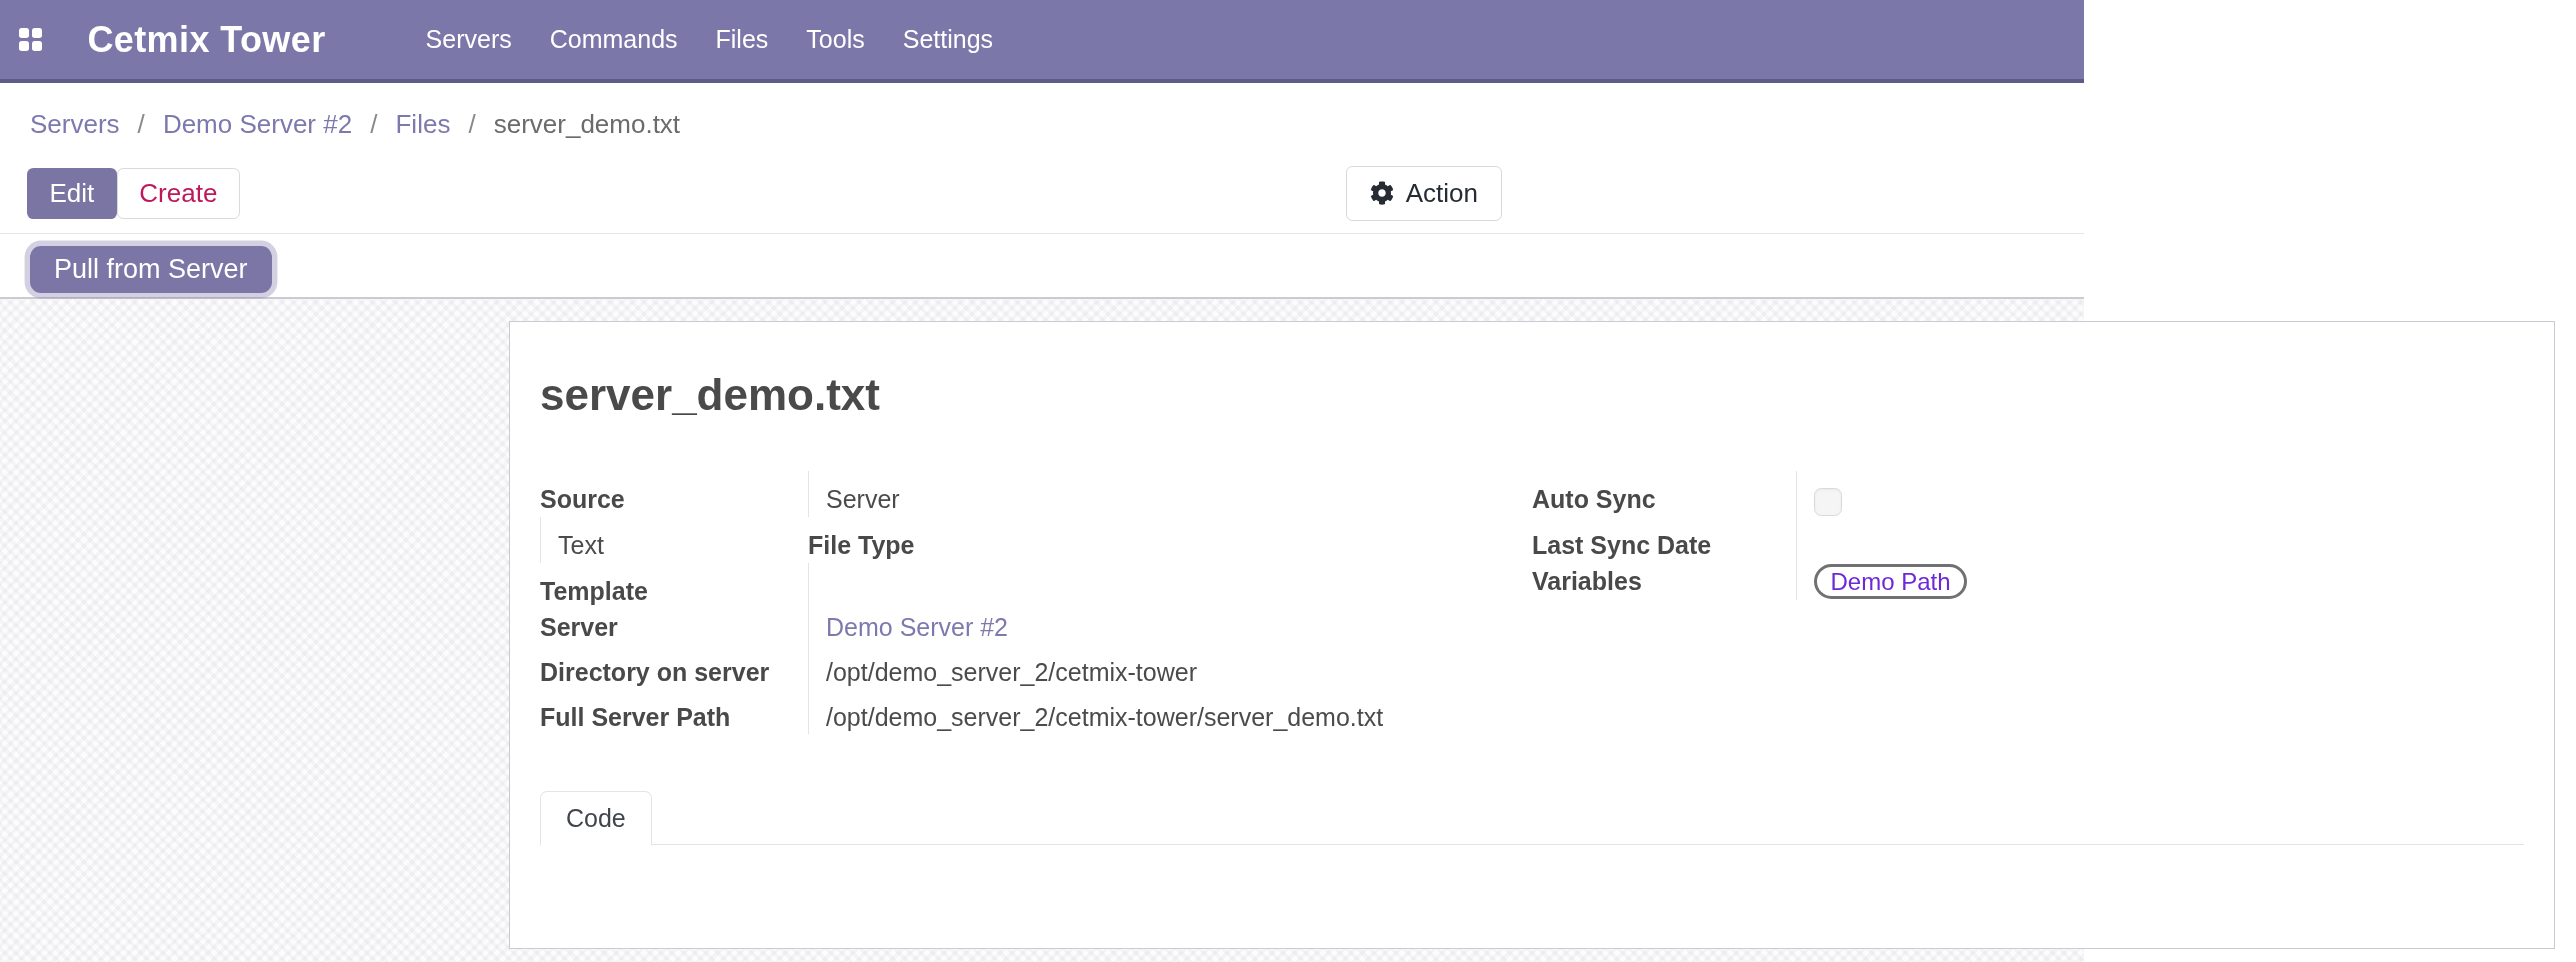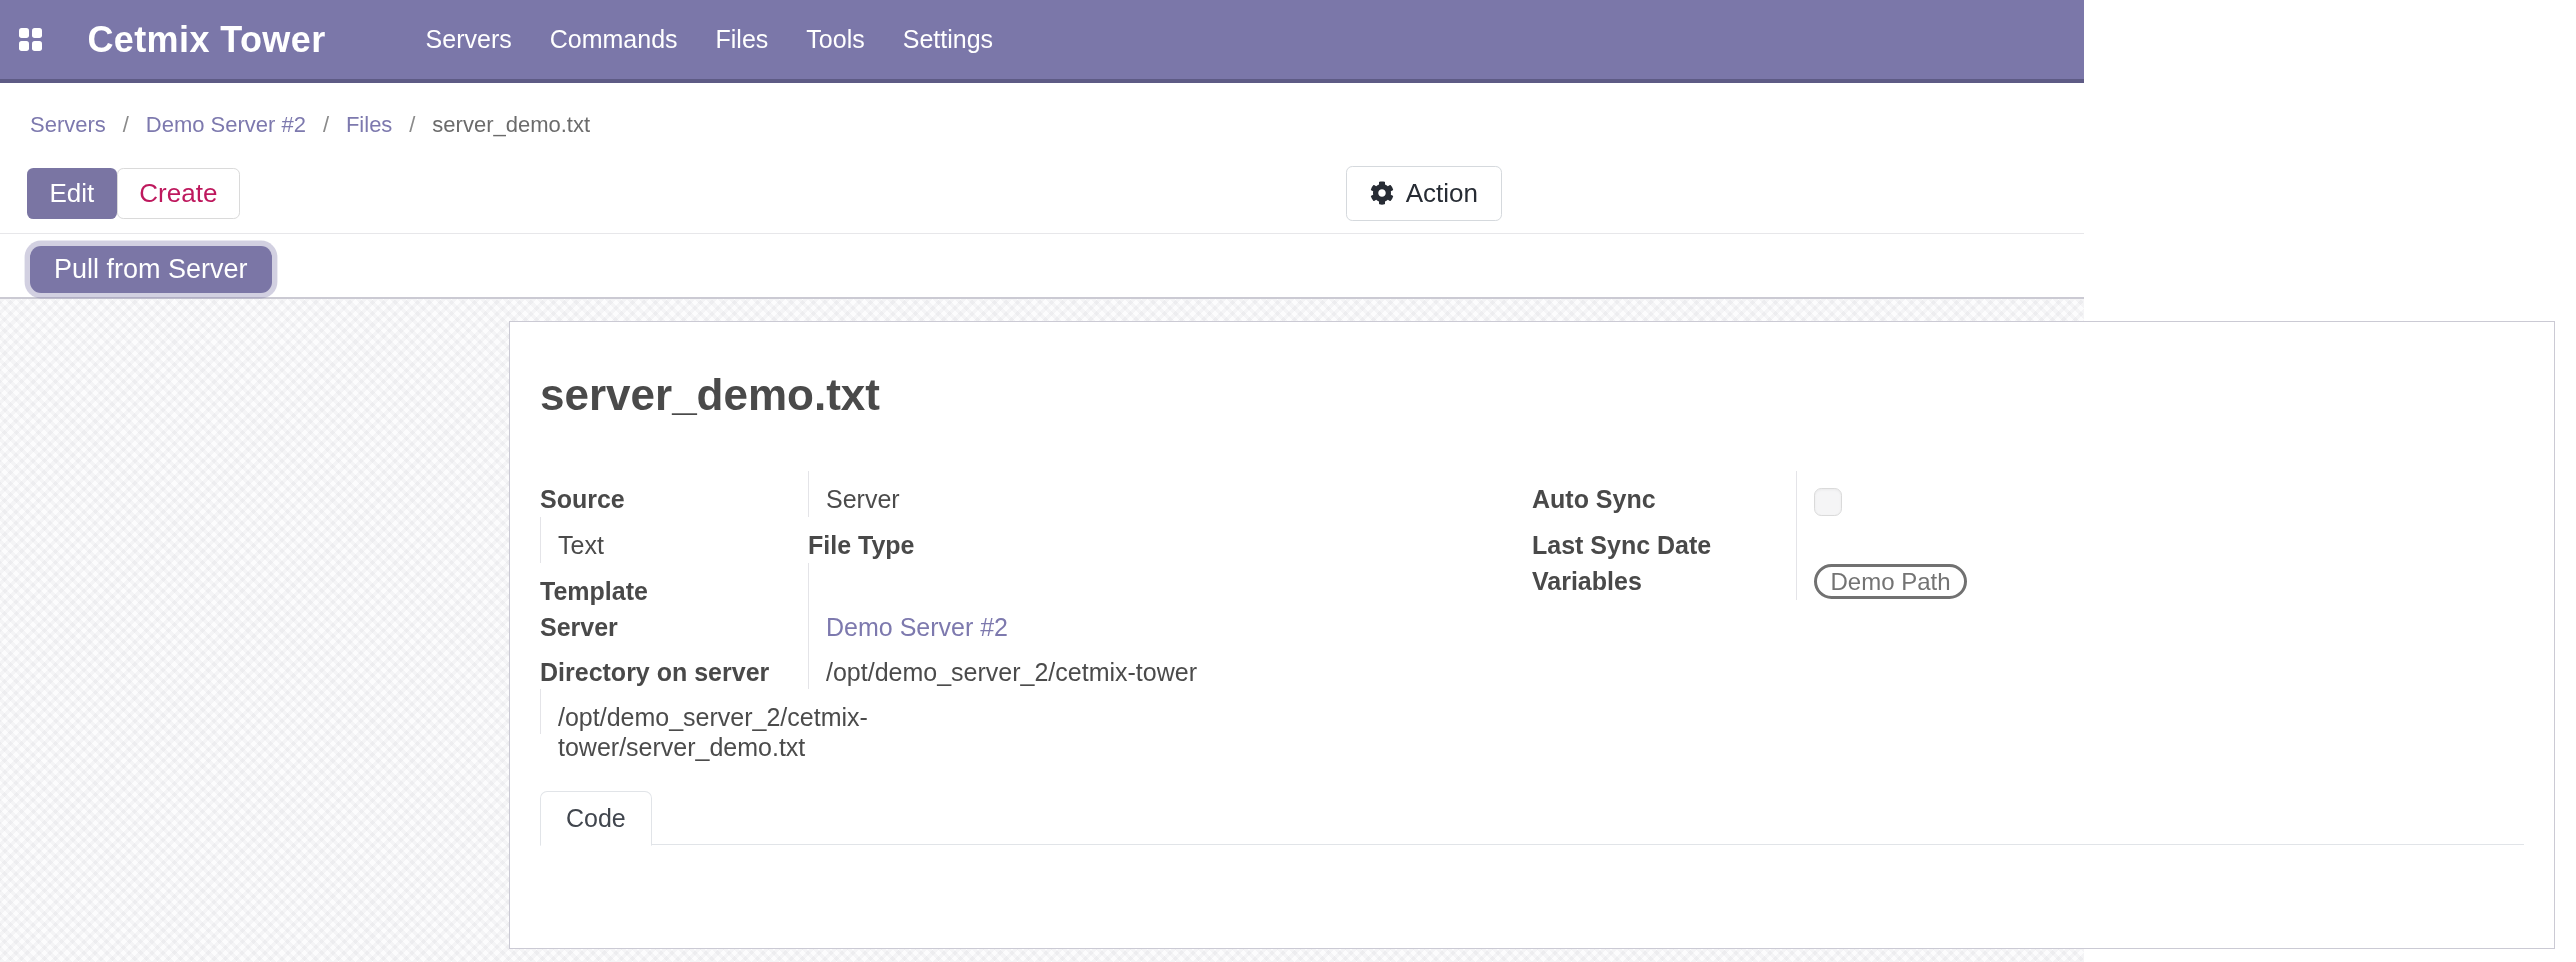--- a/index.html
+++ b/index.html
@@ -17,21 +17,21 @@
   .apps-icon{margin-left:19px;width:22.4px;height:22.4px;display:grid;cursor:pointer;
     grid-template-columns:10px 10px;grid-template-rows:10px 10px;gap:2.7px;}
   .apps-icon span{background:#fff;border-radius:2.7px;}
   .brand{margin-left:46px;font-size:36px;font-weight:700;color:#fff;letter-spacing:0.4px;cursor:pointer;}
   .menu{margin-left:81px;display:flex;align-items:center;}
   .menu-item{padding:0 19px;font-size:25px;color:#fff;line-height:83px;cursor:pointer;}
 
   
   .control-panel{position:absolute;left:0;right:0;top:87px;height:147px;background:#fff;
     border-bottom:1.8px solid #e7e7ea;}
-  .breadcrumb{position:absolute;left:30px;top:18px;font-size:22px;line-height:39px;}
+  .breadcrumb{position:absolute;left:30px;top:18px;font-size:26px;line-height:39px;}
   .breadcrumb a{color:var(--link);text-decoration:none;cursor:pointer;}
   .breadcrumb .sep{color:#8a8a8a;margin:0 10.8px;}
   .breadcrumb .current{color:#6b6b6b;}
   .btn{display:inline-flex;align-items:center;justify-content:center;font-family:inherit;
     font-size:26px;line-height:30.5px;padding:9px 21.5px;border-radius:6.3px;border:1.8px solid transparent;
     background:#fff;cursor:pointer;}
   .btn-primary{background:var(--primary);color:#fff;}
   .btn-default{border-color:#dadada;color:#be185d;}
   .cp-buttons{position:absolute;left:27px;top:81px;display:flex;gap:0;}
   .btn-action{position:absolute;left:1346px;top:79px;border-color:#d5d9dd;color:#272c34;
@@ -60,21 +60,21 @@
   .group-right{grid-template-columns:264px 1fr;}
   .cell{padding-top:12.6px;font-size:25px;line-height:30.5px;}
   .cell.label{font-weight:700;color:var(--label);padding-right:9px;}
   .cell.value{border-left:1.8px solid #e4e4e8;padding-left:17px;color:var(--text);}
   .h51{height:46px;} .h50{height:45px;} .h40{height:36px;} .h52{height:47px;}
   .cell a{color:var(--link);text-decoration:none;cursor:pointer;}
 
   .checkbox{width:28px;height:28px;margin-top:3.6px;border:1.8px solid #dadada;border-radius:7.2px;
     background:#f5f5f6;box-shadow:inset 0 0.9px 2.7px rgba(0,0,0,0.05);cursor:default;}
   .tag-pill{display:inline-block;margin-top:-3.6px;border:3.6px solid #717171;border-radius:20px;
-    padding:0 13.5px;font-size:24px;line-height:29px;color:#737373;background:#fff;}
+    padding:0 13.5px;font-size:24px;line-height:29px;color:#6d28d9;background:#fff;}
 
   
   .notebook{margin-top:57px;}
   .tab-header{border-bottom:1.8px solid #e1e4e8;}
   .tab{display:inline-block;margin-bottom:-1.8px;background:#fff;border:1.8px solid #e1e4e8;
     border-bottom:1.8px solid #fff;border-radius:7.2px 7.2px 0 0;padding:11.7px 25px;
     font-size:25px;color:#41464e;cursor:pointer;}
   .tab-content{height:90px;}
 </style>
 </head>
@@ -140,20 +140,21 @@
 
           <div class="cell label h40">Template</div>
           <div class="cell value h40"></div>
 
           <div class="cell label h50">Server</div>
           <div class="cell value h50"><a>Demo Server #2</a></div>
 
           <div class="cell label h50">Directory on server</div>
           <div class="cell value h50">/opt/demo_server_2/cetmix-tower</div>
 
+          <div class="cell label h50">Full Server Path</div>
           <div class="cell value h50">/opt/demo_server_2/cetmix-tower/server_demo.txt</div>
         </div>
 
         <div class="group group-right">
           <div class="cell label h51">Auto Sync</div>
           <div class="cell value h51">
             <div class="checkbox"></div>
           </div>
 
           <div class="cell label h40">Last Sync Date</div>

